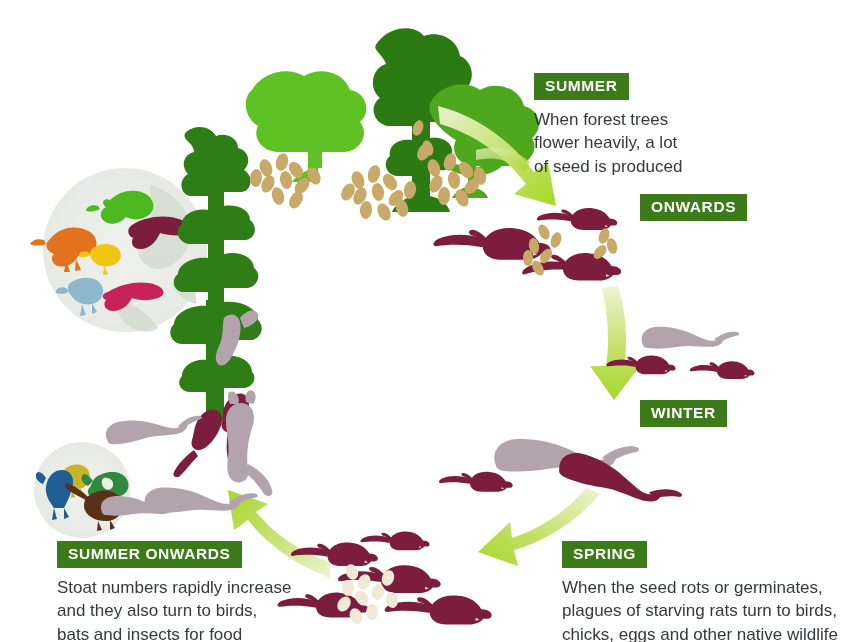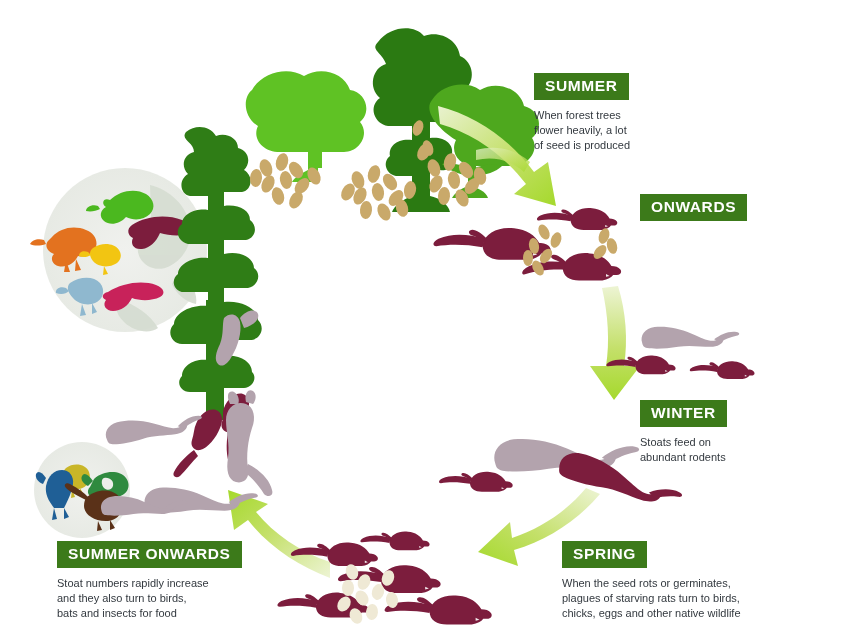--- a/index.html
+++ b/index.html
@@ -24,21 +24,21 @@
     color: #ffffff;
     font-weight: bold;
     font-size: 15.5px;
     letter-spacing: 0.6px;
     padding: 5px 11px 6px 11px;
     line-height: 1;
     white-space: nowrap;
   }
   .body-text {
     color: #33393f;
-    font-size: 11px;
+    font-size: 17px;
     line-height: 1.40;
     margin-top: 8px;
     white-space: pre-line;
   }
 
   #c-summer        { left: 534px; top: 73px;  width: 300px; }
   #c-autumn        { left: 640px; top: 194px; width: 200px; }
   #c-winter        { left: 640px; top: 400px; width: 200px; }
   #c-spring        { left: 534px; top: 541px; width: 306px; margin-left: 28px; }
   #c-summer-onward { left: 57px;  top: 541px; width: 300px; }
@@ -467,22 +467,20 @@
 flower heavily, a lot
 of seed is produced</div>
   </div>
 
   <div class="callout" id="c-autumn">
     <div class="badge">ONWARDS</div>
   </div>
 
   <div class="callout" id="c-winter">
     <div class="badge">WINTER</div>
-    <div class="body-text">Stoats feed on
-abundant rodents</div>
   </div>
 
   <div class="callout" id="c-spring">
     <div class="badge">SPRING</div>
     <div class="body-text">When the seed rots or germinates,
 plagues of starving rats turn to birds,
 chicks, eggs and other native wildlife</div>
   </div>
 
   <div class="callout" id="c-summer-onward">

